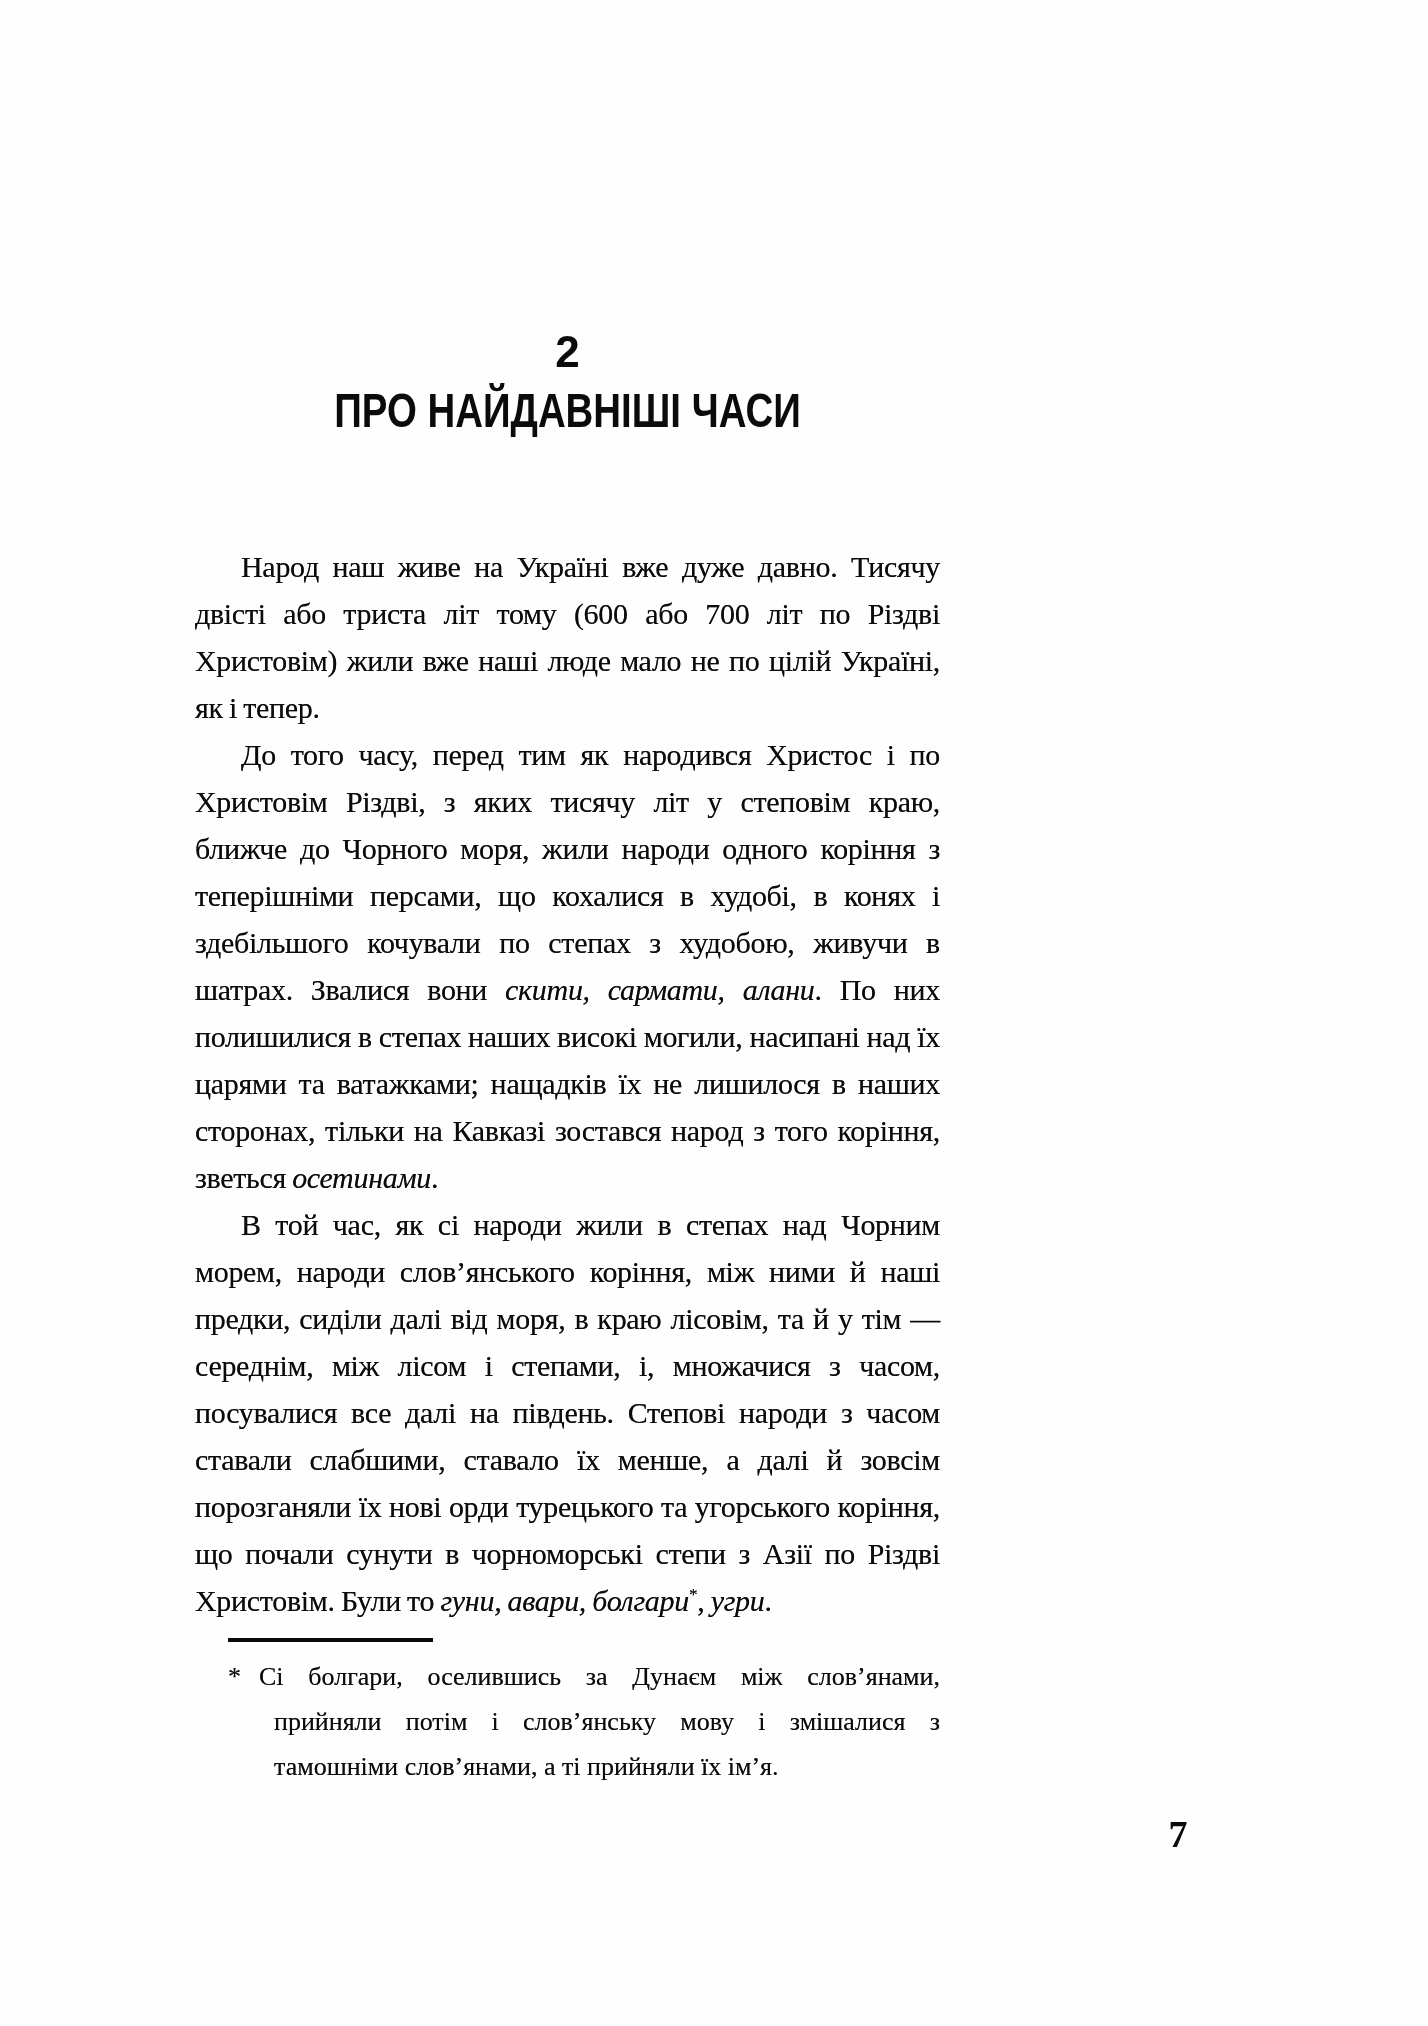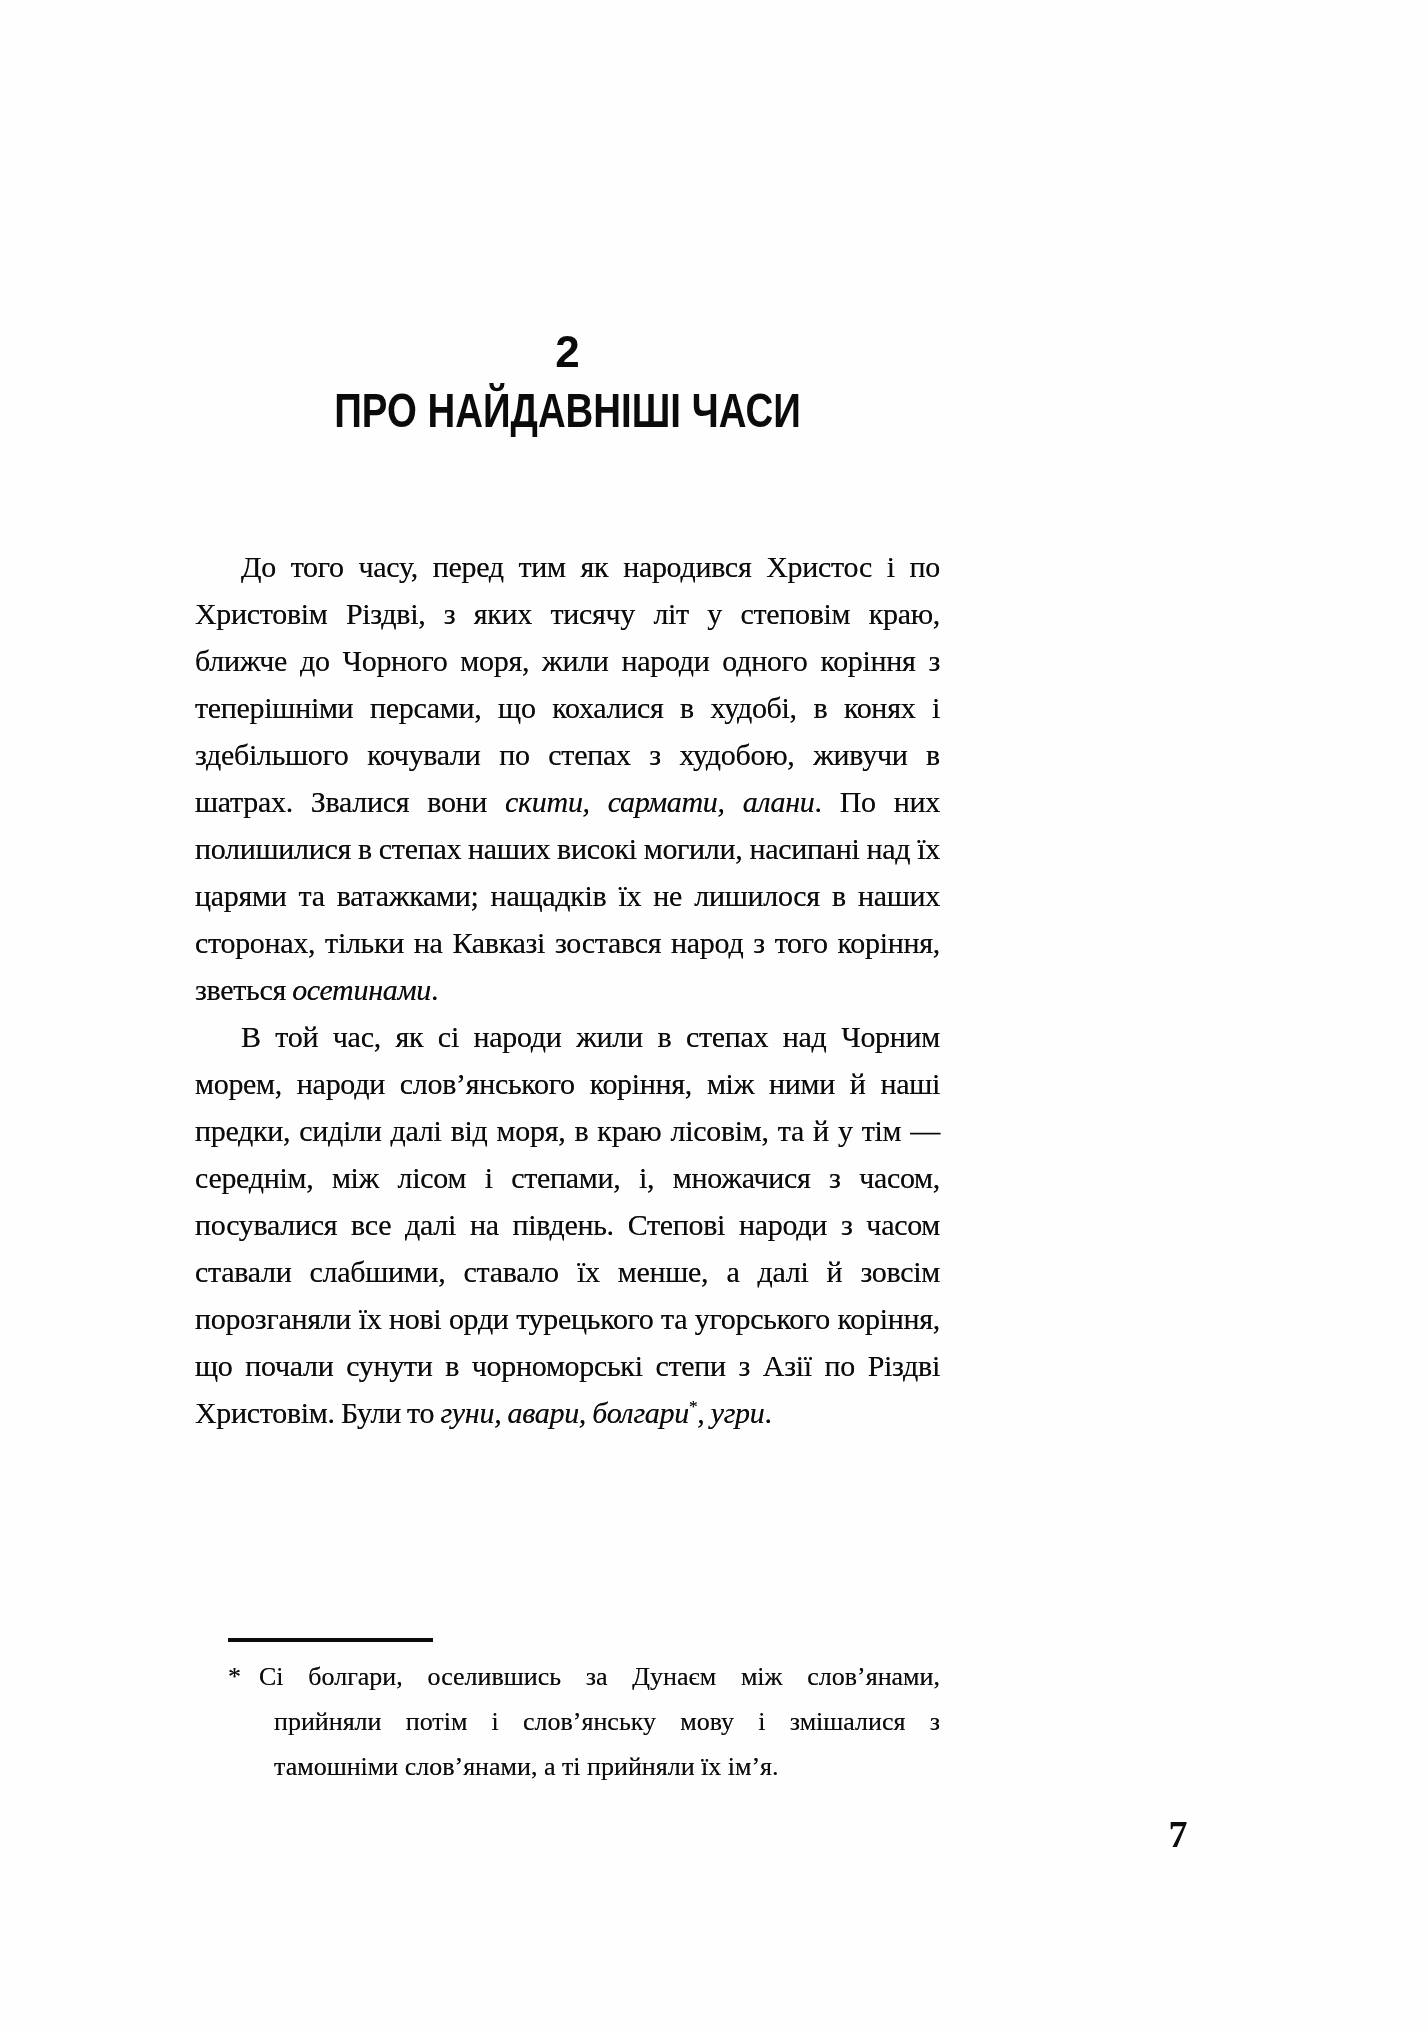--- a/index.html
+++ b/index.html
@@ -94,20 +94,21 @@
 <body>
 
 <div class="page">
 
   <div class="chapter-head">
     <div class="chapter-number">2</div>
     <div class="chapter-title">ПРО НАЙДАВНІШІ ЧАСИ</div>
   </div>
 
   <div class="body-text">
+      <p class="para"><span>Народ наш живе на Україні вже дуже давно. Тисячу двісті або триста літ тому (600 або 700 літ по Різдві Христовім) жили вже наші люде мало не по цілій Україні, як і тепер.</span></p>
       <p class="para"><span>До того часу, перед тим як народився Христос і по Христовім Різдві, з яких тисячу літ у степовім краю, ближче до Чорного моря, жили народи одного коріння з теперішніми персами, що кохалися в худобі, в конях і здебільшого кочували по степах з худобою, живучи в шатрах. Звалися вони </span><i>скити, сармати, алани</i><span>. По них полишилися в степах наших високі могили, насипані над їх царями та ватажками; нащадків їх не лишилося в наших сторонах, тільки на Кавказі зостався народ з того коріння, зветься </span><i>осетинами</i><span>.</span></p>
       <p class="para"><span>В той час, як сі народи жили в степах над Чорним морем, народи слов’янського коріння, між ними й наші предки, сиділи далі від моря, в краю лісовім, та й у тім — середнім, між лісом і степами, і, множачися з часом, посувалися все далі на південь. Степові народи з часом ставали слабшими, ставало їх менше, а далі й зовсім порозганяли їх нові орди турецького та угорського коріння, що почали сунути в чорноморські степи з Азії по Різдві Христовім. Були то </span><i>гуни, авари, болгари</i><sup>*</sup><span>, </span><i>угри</i><span>.</span></p>
     </div>
 
   <div class="footnote">
     <div class="footnote-rule"></div>
     <p class="footnote-text">
       <span class="fn-marker">*</span><span>Сі болгари, оселившись за Дунаєм між слов’янами, прийняли потім і слов’янську мову і змішалися з тамошніми слов’янами, а ті прийняли їх ім’я.</span>
     </p>
   </div>

